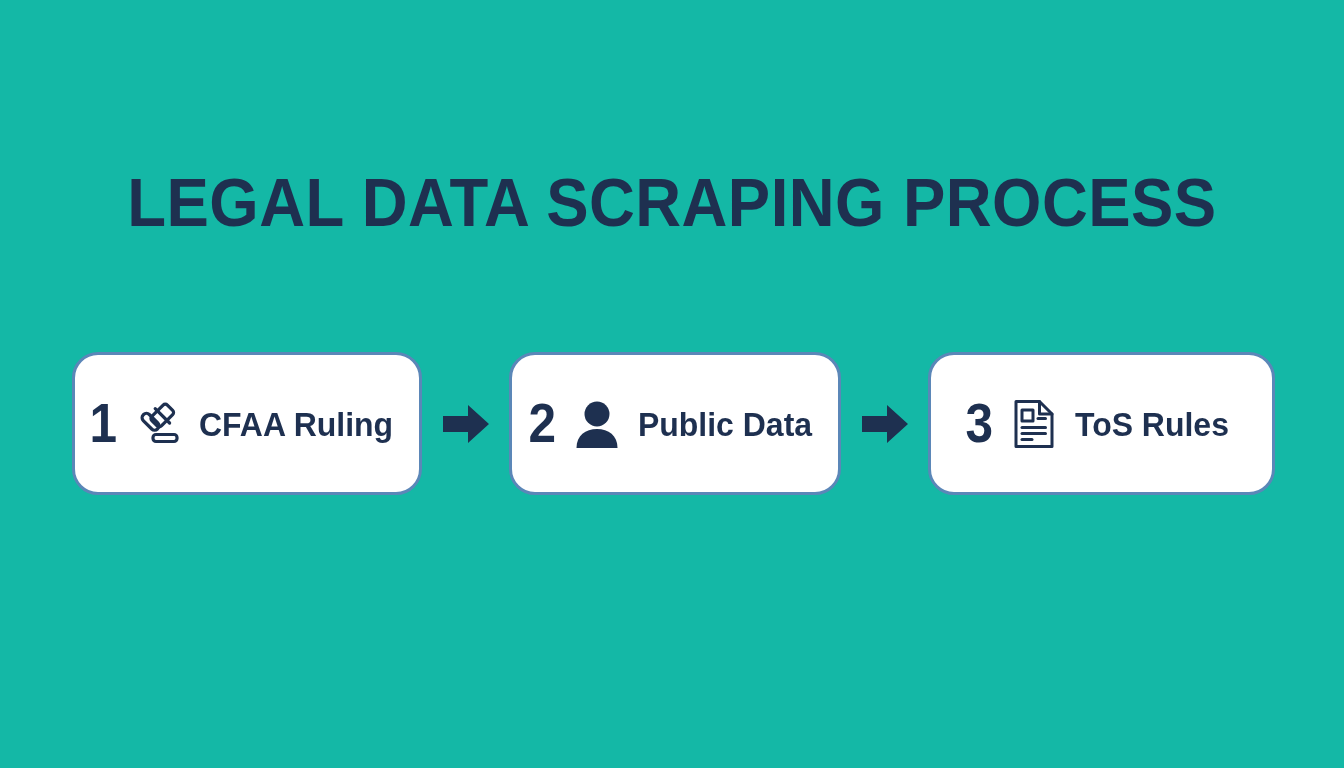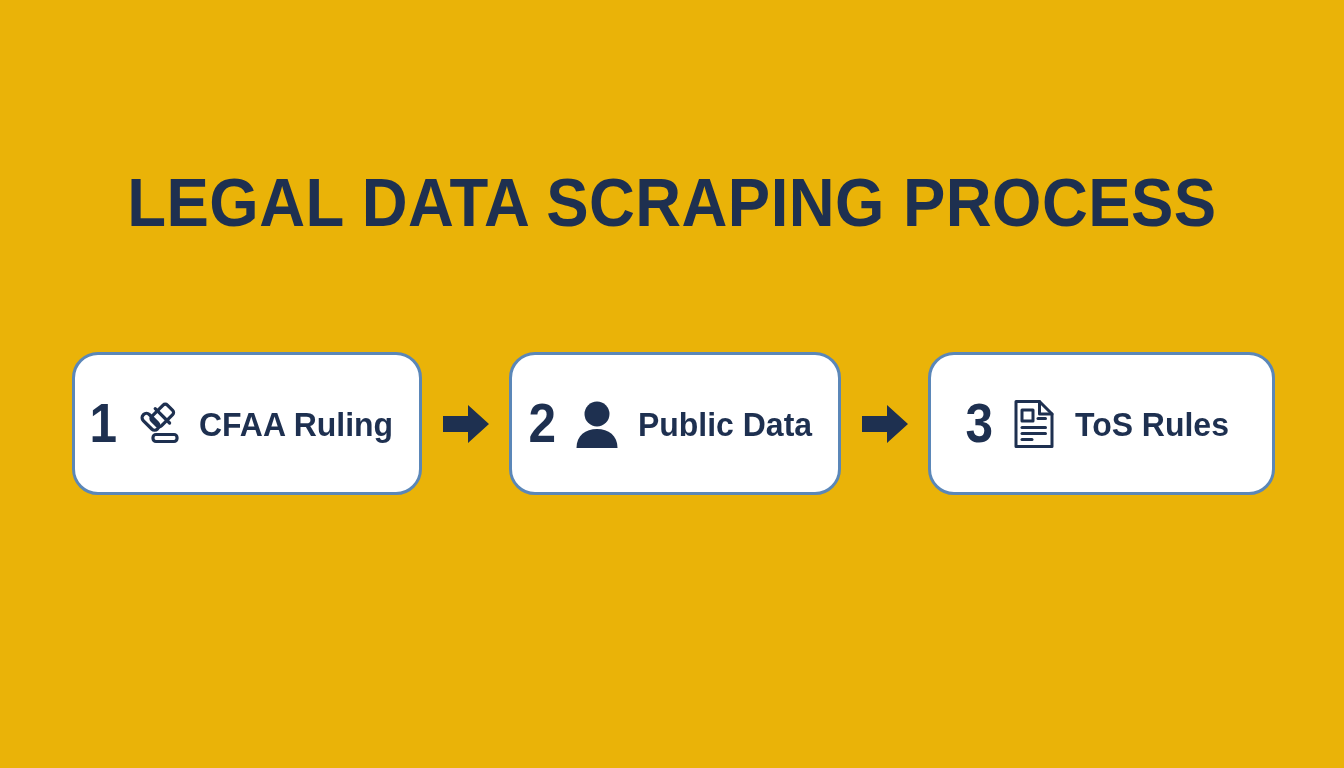--- a/index.html
+++ b/index.html
@@ -11,21 +11,21 @@
     height: 768px;
     background: #fbfcfd;
     font-family: "Liberation Sans", sans-serif;
     overflow: hidden;
     position: relative;
   }
 
   .canvas {
     position: absolute;
     inset: 0;
-    background: #eab308;
+    background: #14b8a6;
     text-decoration: underline;
   }
 
   
   .title {
     position: absolute;
     left: 0;
     right: 0;
     top: 168px;
     text-align: center;

